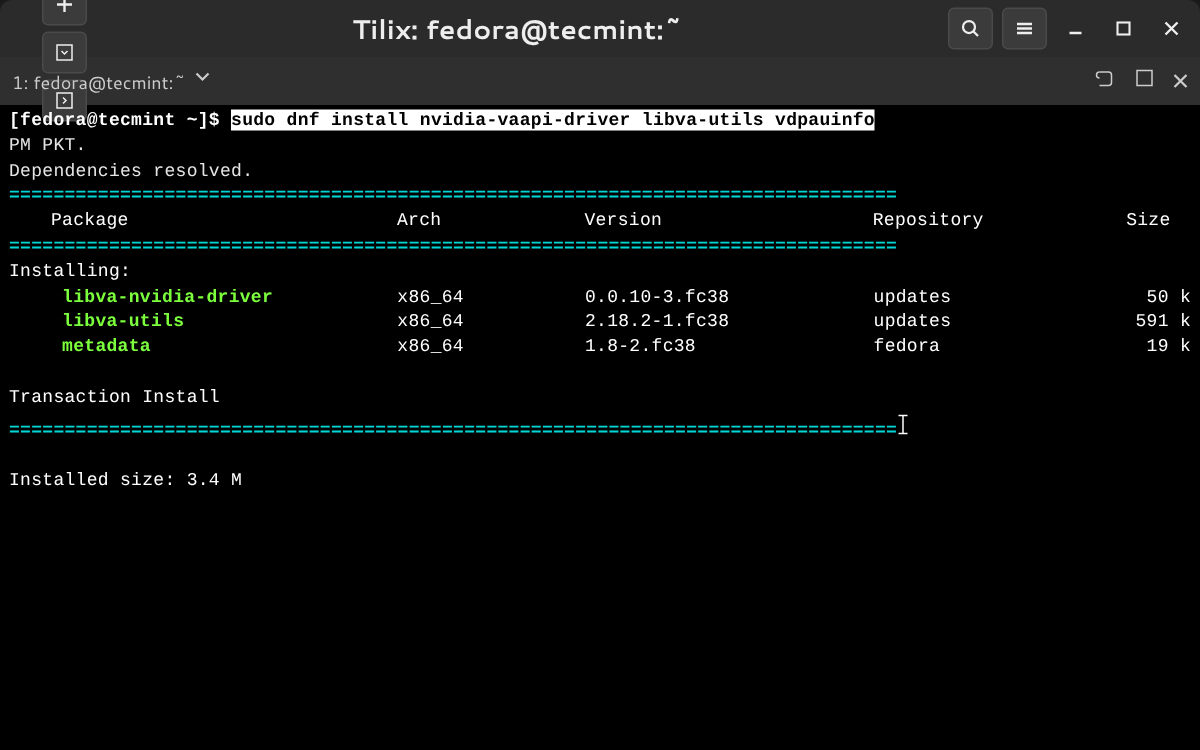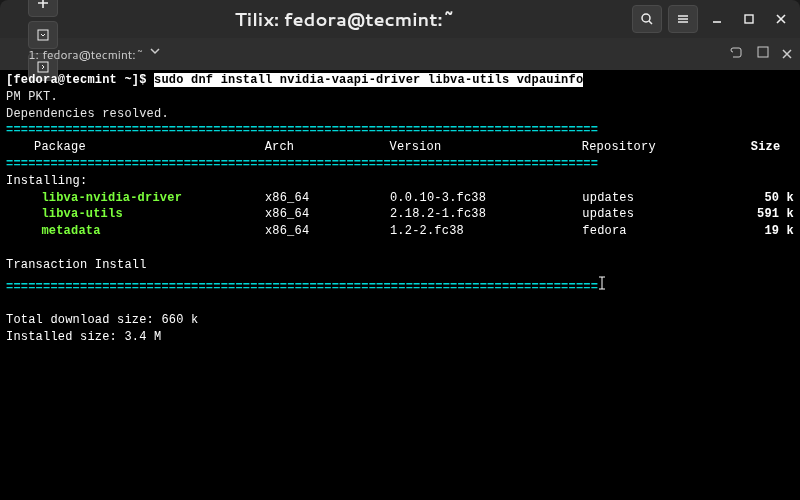--- a/index.html
+++ b/index.html
@@ -48,21 +48,21 @@
     
     .tabbar {
       height: 32px;
       background: #2f2f2f;
       display: flex; align-items: center; justify-content: space-between;
       padding: 0 8px;
       color: #ccc;
       font-family: "Cantarell","DejaVu Sans",sans-serif;
       font-size: 12px;
     }
-    .tab-left { display: flex; align-items: flex-start; gap: 6px; margin-left: 20px; }
+    .tab-left { display: flex; align-items: flex-start; gap: 6px; }
     .tab-right { display: flex; align-items: center; gap: 12px; }
     .tab-right svg { width: 14px; height: 14px; color:#ccc; }
     .tab-close svg { width: 10px; height: 10px; }
 
     
     .terminal {
       background: #000;
       color: #fff;
       font-size: 12px;
       line-height: 1.4;
@@ -77,21 +77,21 @@
     .muted { color: #e6e6e6; }
     .pkg { color: #7cff3c; font-weight: bold; }
     .cyan-double { color: #00d6d6; font-weight: bold; }
     .cursor { display:inline-block; vertical-align:baseline; position:relative; top:1px;}
     .cursor svg { width: 8px; height: 16px; }
     .cols { display: flex; }
     .c1 { width: 240px; margin-left: 28px; }
     .c2 { width: 130px; }
     .c3 { width: 200px; }
     .c4 { width: 155px; }
-    .c5 { width: 65px; text-align: right; font-weight: bold; }
+    .c5 { width: 65px; text-align: right; }
     .hd .c5 { text-align:left; padding-left: 20px;}
   </style>
 </head>
 <body>
 
 <div class="titlebar">
   <div class="page-cluster">
     <div class="page-counter">
       <span>1/1</span>
       <svg viewBox="0 0 10 10">
@@ -201,26 +201,25 @@
   <div class="term-line cols">
     <span class="c1"><span> </span><span class="pkg">libva-utils</span></span>
     <span class="c2">x86_64</span>
     <span class="c3">2.18.2-1.fc38</span>
     <span class="c4">updates</span>
     <span class="c5">591 k</span>
   </div>
   <div class="term-line cols">
     <span class="c1"><span> </span><span class="pkg">metadata</span></span>
     <span class="c2">x86_64</span>
-    <span class="c3">1.2-2.fc38</span>
+    <span class="c3">1.8-2.fc38</span>
     <span class="c4">fedora</span>
     <span class="c5">19 k</span>
   </div>
 
   <div class="term-line"> </div>
   <div class="term-line">Transaction Install</div>
   <div class="term-line cyan-double"><span>================================================================================</span><span class="cursor"><svg viewBox="0 0 8 16">
           <path d="M4 2 V14 M1 2 H7 M1 14 H7" stroke="#ffffff" stroke-width="1"></path>
         </svg></span></div>
   <div class="term-line"> </div>
-  <div class="term-line">Total download size: 660 k</div>
   <div class="term-line">Installed size: 3.4 M</div>
 </div>
 
 </body></html>

